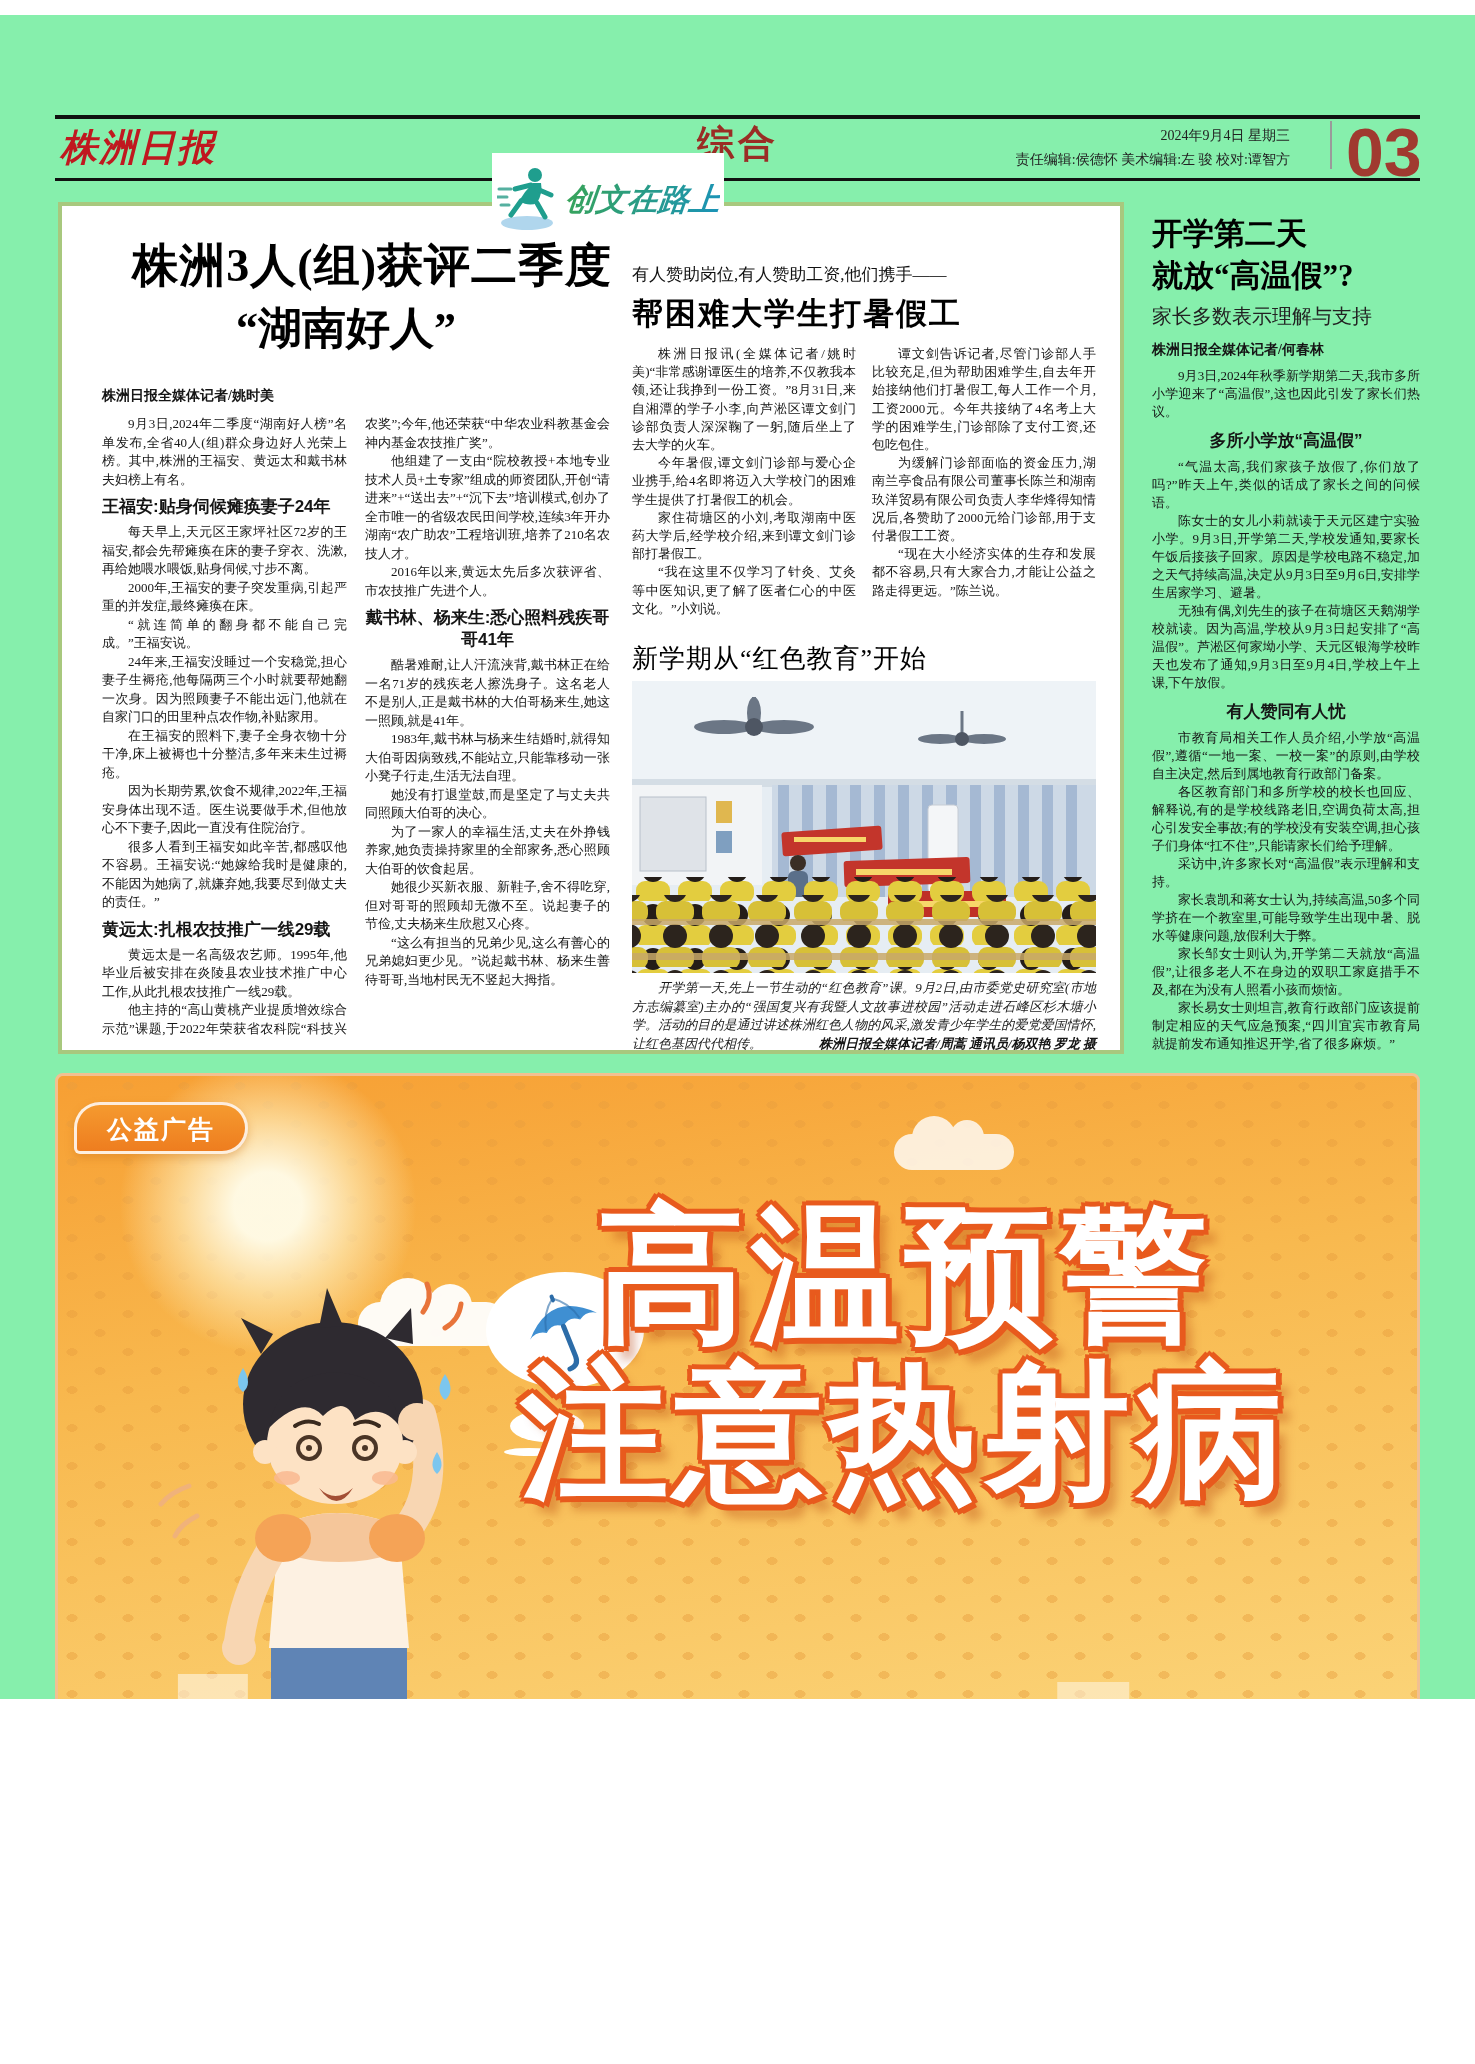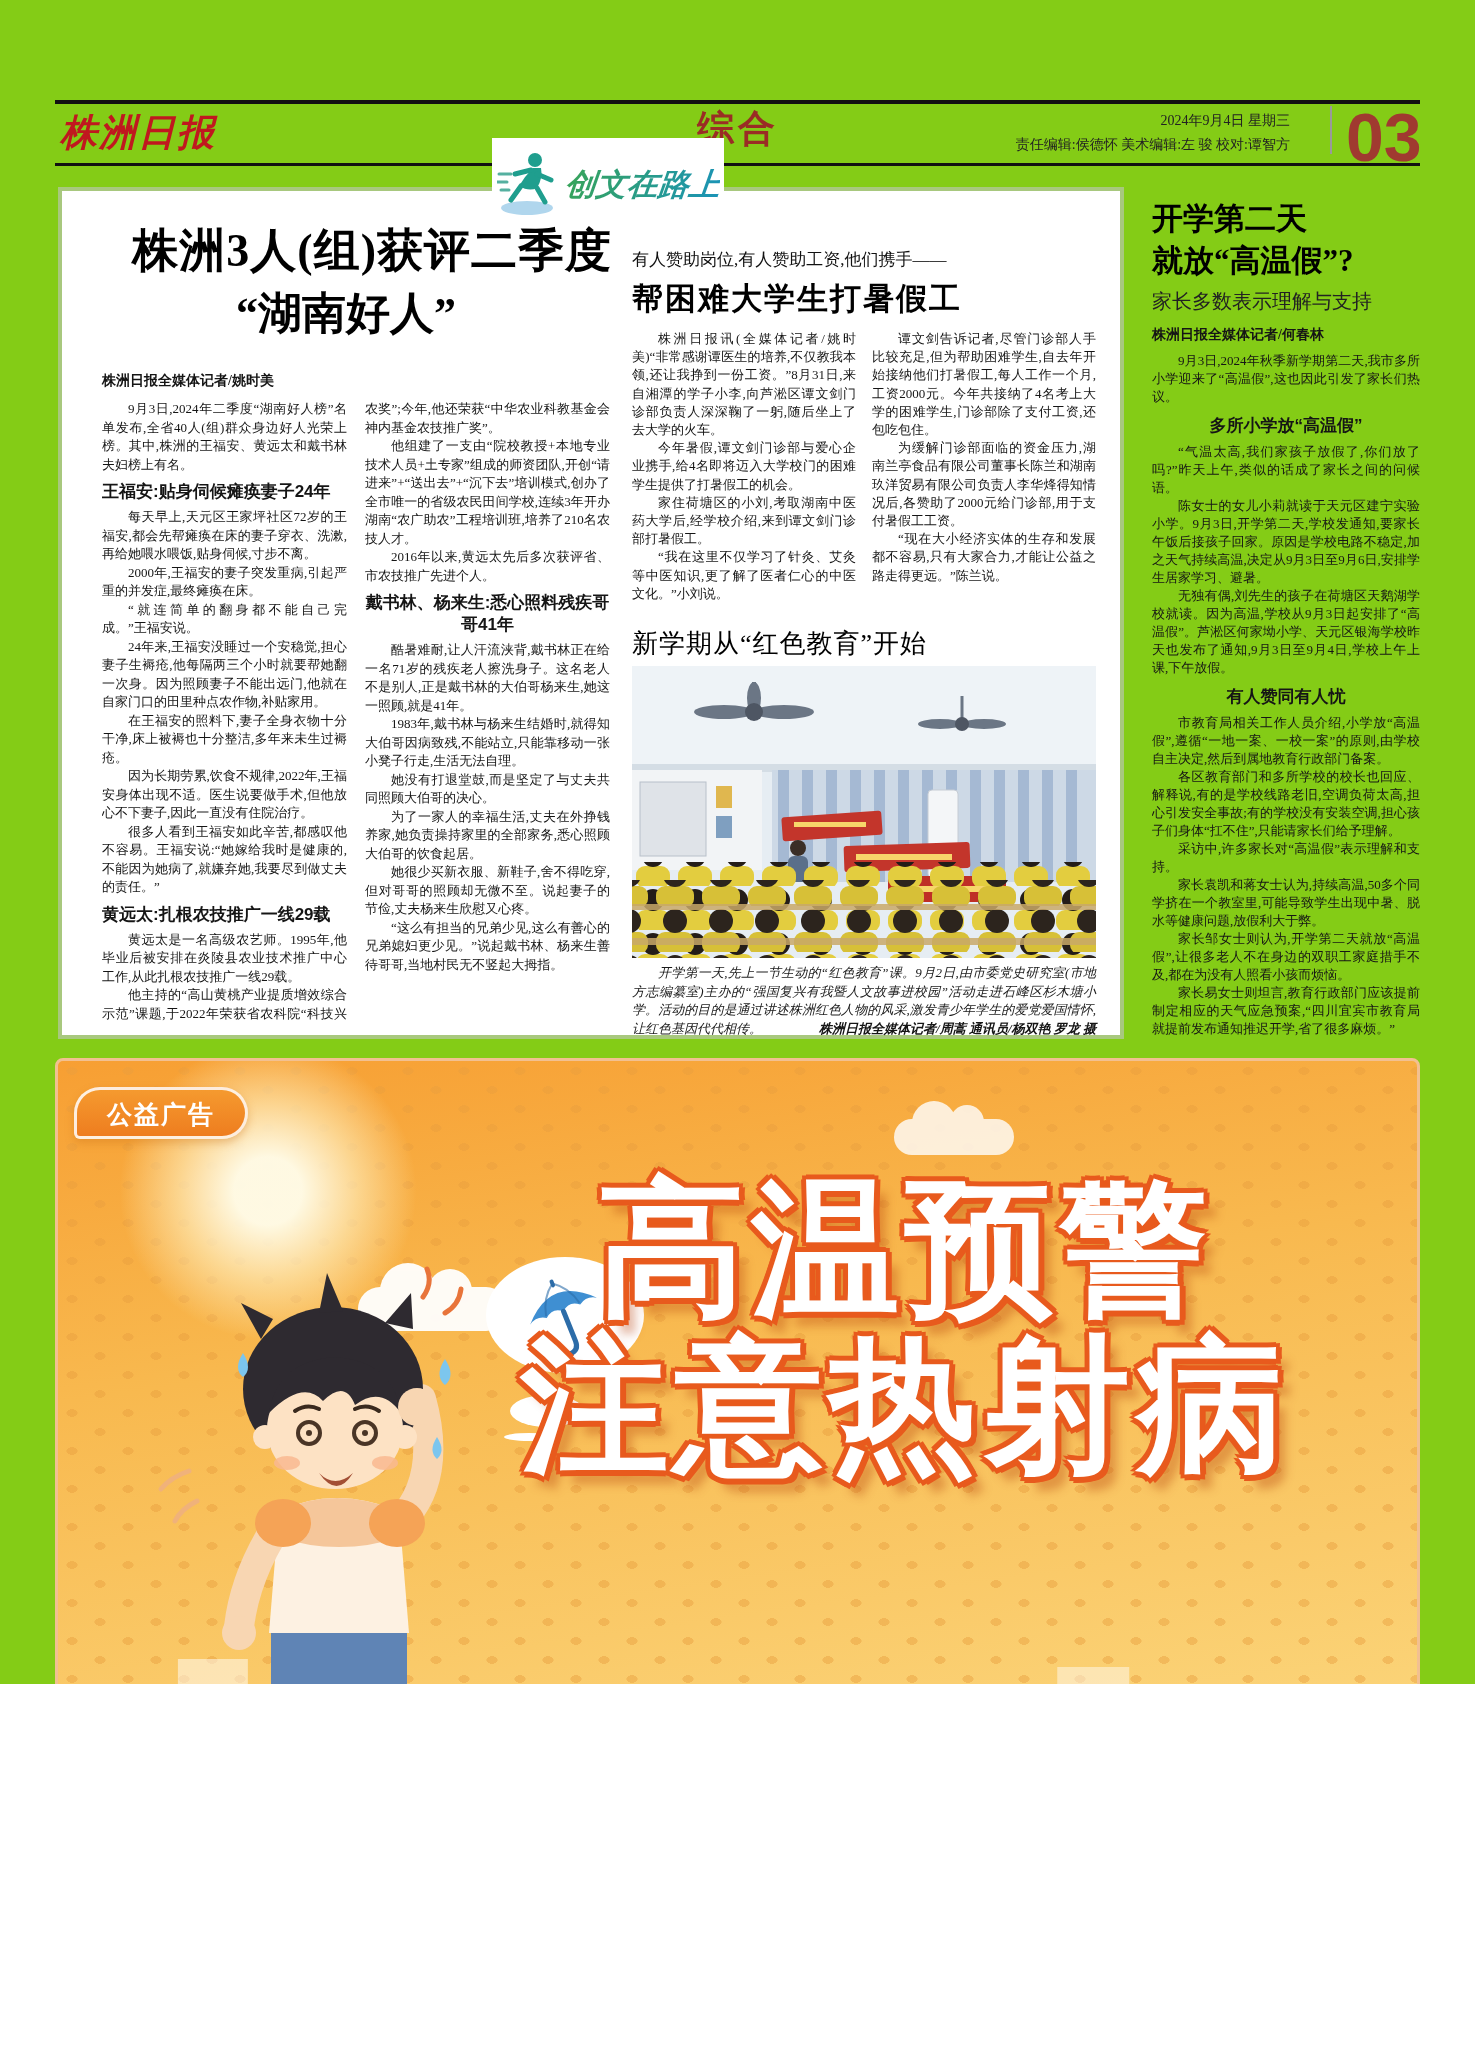--- a/index.html
+++ b/index.html
@@ -1,19 +1,19 @@
 <!DOCTYPE html>
 <html><head>
 <meta charset="utf-8">
 <style>
   * { box-sizing: border-box; margin: 0; padding: 0; }
   html,body { background:#fff; }
   .page {
-    position: relative; width: 1475px; height: 1684px; margin: 0 auto;
-    background: #84cc16; overflow: hidden;
+    position: relative; width: 1475px; height: 1684px; margin: 15px auto;
+    background: #86efac; overflow: hidden;
     font-family: "Liberation Serif", serif; color:#151515;
   }
   .abs { position:absolute; }
 
   
   .rule-top   { left:55px; top:100px; width:1365px; height:4px; background:#111; }
   .rule-bot   { left:55px; top:163px; width:1365px; height:3px; background:#111; }
   .masthead   { left:60px; top:108px; font-size:37px; font-weight:bold; font-style:italic;
                 color:#c0181f; letter-spacing:2px; font-family:"Liberation Serif",serif; }
   .section-title { left:697px; top:104px; font-size:37px; font-weight:bold;
@@ -101,21 +101,21 @@
   .cloud1 { left:300px; top:226px; width:150px; height:44px; }
   .cloud1::before { left:22px; top:-24px; width:56px; height:56px; }
   .cloud1::after  { left:70px; top:-18px; width:44px; height:44px; }
   .cloud2 { left:836px; top:58px; width:120px; height:36px; opacity:.8; }
   .cloud2::before { left:18px; top:-18px; width:44px; height:44px; }
   .cloud2::after  { left:56px; top:-14px; width:34px; height:34px; }
   .bubble { left:428px; top:196px; width:158px; height:116px; background:#fff; border-radius:50%;
             box-shadow:-18px 96px 0 -42px #fff, -36px 122px 0 -54px #fff; z-index:3;
             display:flex; align-items:center; justify-content:center; }
   .bigtext { left:390px; top:122px; width:915px; text-align:center; z-index:5;
-             font-family:Liberation Mono, monospace; font-weight:900; color:#fff;
+             font-family:Liberation Serif, serif; font-weight:900; color:#fff;
              font-size:148px; line-height:156px; letter-spacing:6px;
              text-shadow: 5px 5px 0 #e85a1d, -4px 4px 0 #e85a1d, 4px -4px 0 #e85a1d,
                           -4px -4px 0 #e85a1d, 0 6px 0 #e85a1d, 6px 0 0 #e85a1d,
                           0 -5px 0 #e85a1d, -5px 0 0 #e85a1d, 12px 14px 10px rgba(180,60,10,.35); }
   .ad-banner { left:480px; top:494px; width:572px; height:94px; z-index:6;
              background:linear-gradient(#f59a31,#ec751c); border:4px solid #fff7e3; border-radius:18px;
              box-shadow:0 8px 14px rgba(190,90,20,.35), inset 0 -8px 0 rgba(200,90,10,.25);
              color:#fff; font-size:47px; font-weight:bold; font-family:"Liberation Sans",sans-serif;
              text-align:center; line-height:86px; letter-spacing:6px; }
   .ad-brand { left:620px; top:624px; width:560px; z-index:6; display:flex;

